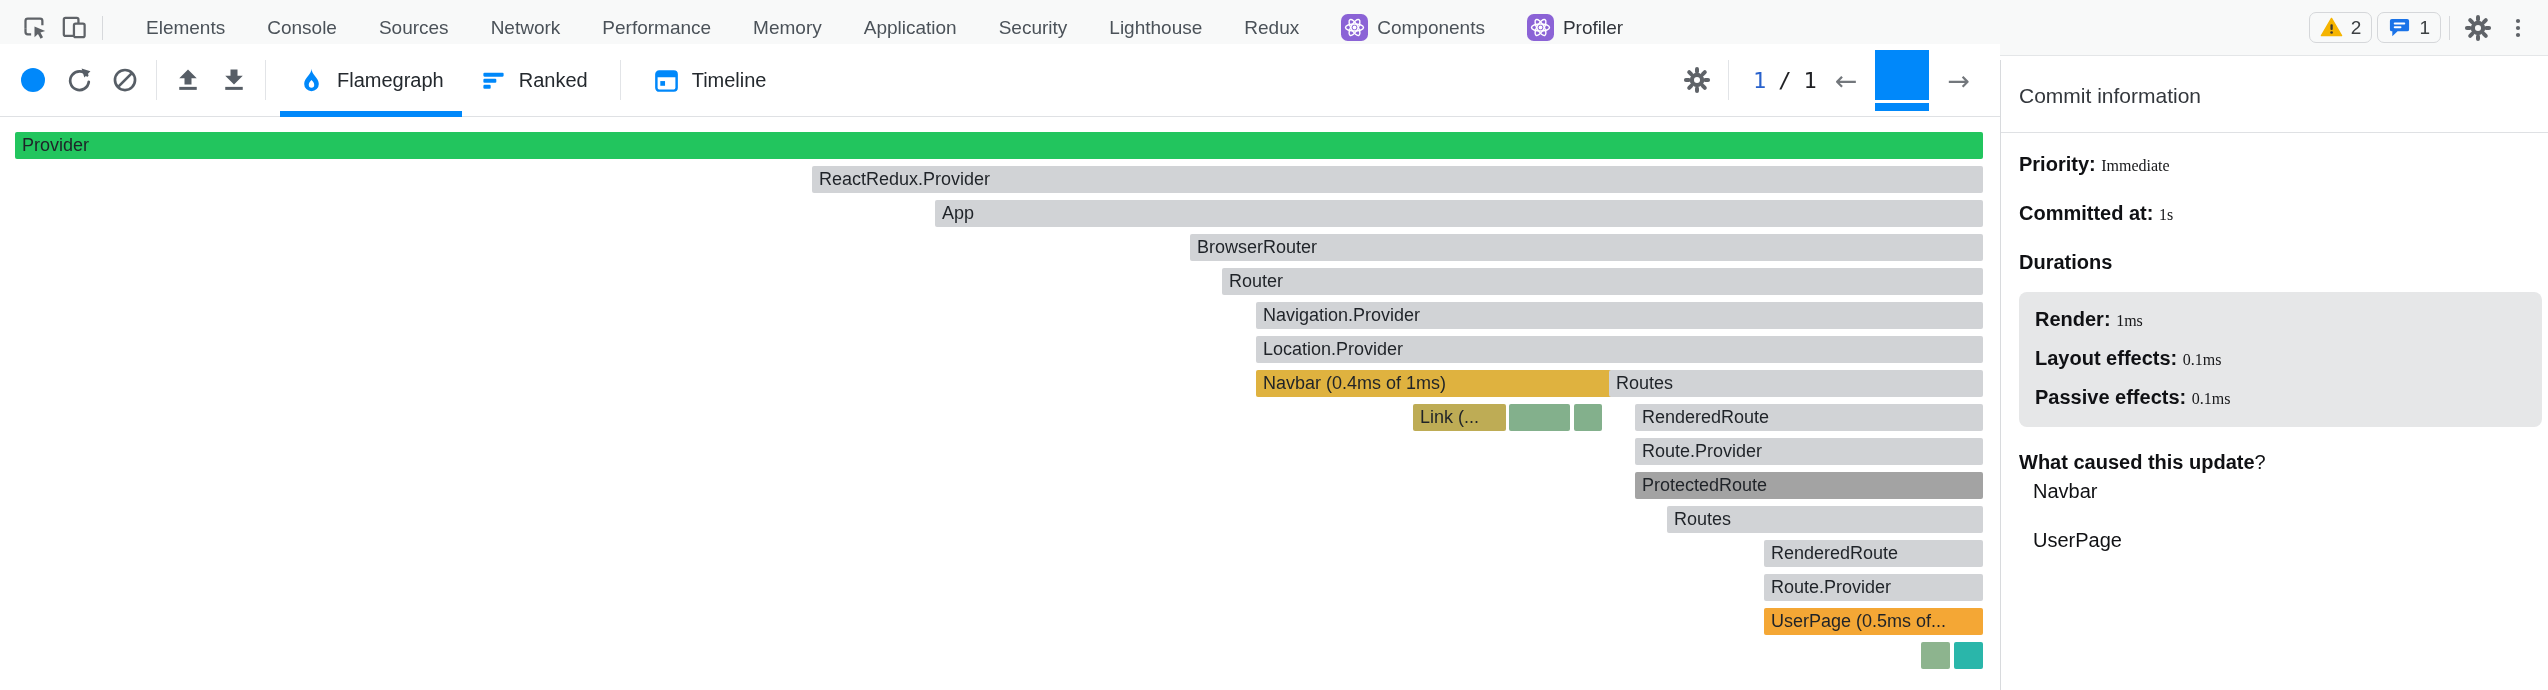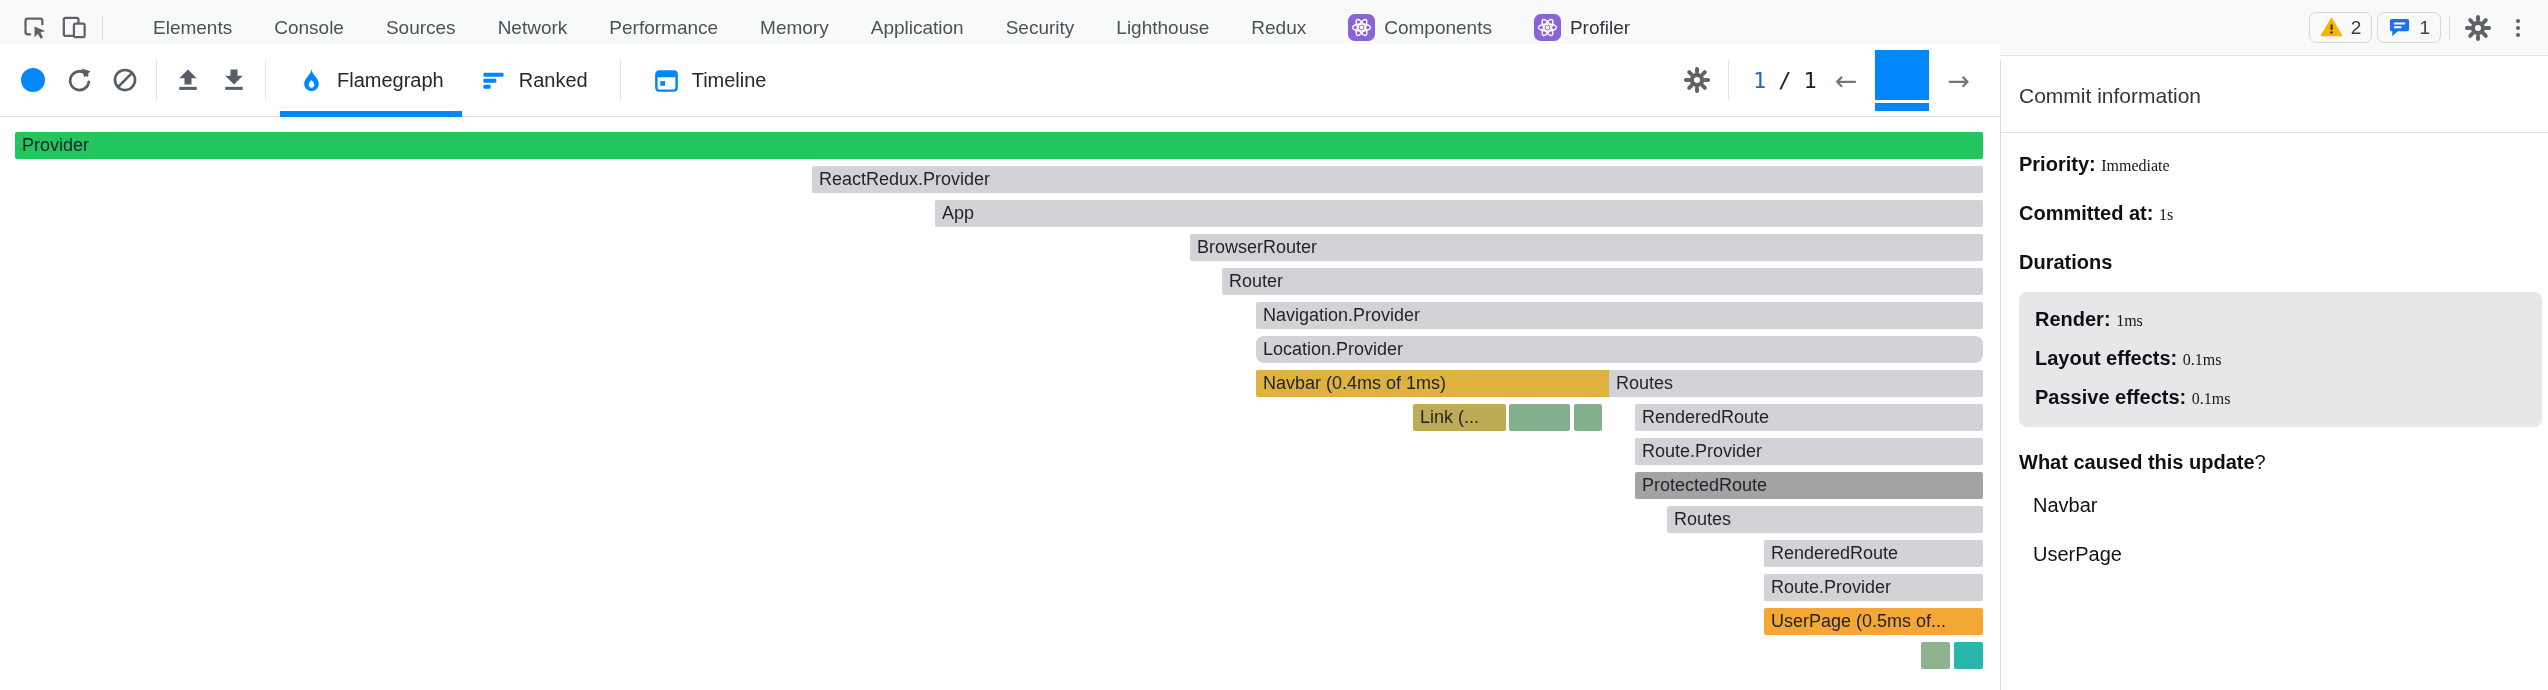--- a/index.html
+++ b/index.html
@@ -1,21 +1,21 @@
 <!DOCTYPE html>
 <html><head>
 <meta charset="utf-8">
 <style>
   * { margin:0; padding:0; box-sizing:border-box; }
   html,body { width:2548px; height:690px; background:#fff; font-family:"Liberation Sans", sans-serif; }
   .page { position:relative; width:2548px; height:690px; overflow:hidden; background:#fff; }
 
   
   .tabbar { position:absolute; left:0; top:0; width:2548px; height:56px; background:#f8f9f9;
-            border-bottom:1px solid #e4e6e8; display:flex; align-items:center;gap:7px; }
+            border-bottom:1px solid #e4e6e8; display:flex; align-items:center; }
   .tabbar-left { display:flex; align-items:center; padding-left:14px; }
   .icon-btn { display:flex; align-items:center; justify-content:center; width:40px; height:40px; cursor:pointer; }
   .vdiv { width:1px; height:24px; background:#d7d9dc; margin:0 8px; }
   .tabs { display:flex; align-items:center; height:44px; margin-left:14px; }
   .tab { display:flex; align-items:center; gap:9px; height:44px; padding:0 21px; font-size:19px;
          color:#4b5259; cursor:pointer; position:relative; white-space:nowrap; }
   .tab.selected { color:#30343a; }
   .tab.selected::after { content:""; position:absolute; left:4px; right:4px; bottom:0; height:4px; background:#1a73e8; }
   .react-badge { width:27px; height:27px; flex:0 0 auto; }
   .tabbar-right { margin-left:auto; display:flex; align-items:center; padding-right:10px; }
@@ -55,21 +55,21 @@
   
   .ci-header { height:73px; border-bottom:1px solid #dfe1e4; display:flex; align-items:center;
                padding-left:18px; font-size:21px; color:#33373c; }
   .ci-body { padding:20px 17px 0 18px; font-size:20px; color:#101114; }
   .ci-row { margin-bottom:26px; }
   .ci-row b { font-weight:bold; }
   .mono { font-family:Liberation Serif, serif; font-size:16px; color:#17181a; }
   .dur-box { background:#e6e7e8; border-radius:8px; padding:16px 16px 18px 16px; margin:-8px 0 24px 0; width:523px; }
   .dur-box .ci-row { margin-bottom:16px; }
   .dur-box .ci-row:last-child { margin-bottom:0; }
-  .cause-title { font-weight:bold; margin-bottom:20px; }
+  .cause-title { font-weight:bold; margin-bottom:6px; }
   .cause-title .qm { font-weight:normal; }
   .cause-item { margin:0 0 26px 14px; cursor:pointer; }
 
   svg { display:block; }
 </style>
 </head>
 <body>
 
 <div class="page">
 
@@ -285,21 +285,21 @@
       </div>
     </div>
 
     <div class="flame" id="flame">
         <div class="fbar" style="left: 15px; top: 15px; width: 1968px; background: #22c55e;">Provider</div>
         <div class="fbar" style="left: 812px; top: 49px; width: 1171px; background: rgb(209, 211, 214);">ReactRedux.Provider</div>
         <div class="fbar" style="left: 935px; top: 83px; width: 1048px; background: rgb(209, 211, 214);">App</div>
         <div class="fbar" style="left: 1190px; top: 117px; width: 793px; background: rgb(209, 211, 214);">BrowserRouter</div>
         <div class="fbar" style="left: 1222px; top: 151px; width: 761px; background: rgb(209, 211, 214);">Router</div>
         <div class="fbar" style="left: 1256px; top: 185px; width: 727px; background: rgb(209, 211, 214);">Navigation.Provider</div>
-        <div class="fbar" style="left: 1256px; top: 219px; width: 727px; background: rgb(209, 211, 214); border-radius: 8px;">Location.Provider</div>
+        <div class="fbar" style="left: 1256px; top: 219px; width: 727px; background: rgb(209, 211, 214);">Location.Provider</div>
         <div class="fbar" style="left: 1256px; top: 253px; width: 394px; background: rgb(223, 178, 63);">Navbar (0.4ms of 1ms)</div>
         <div class="fbar" style="left: 1609px; top: 253px; width: 374px; background: rgb(209, 211, 214);">Routes</div>
         <div class="fbar" style="left: 1413px; top: 287px; width: 93px; background: rgb(190, 172, 85);">Link (...</div>
         <div class="fbar" style="left: 1509px; top: 287px; width: 61px; background: rgb(131, 176, 140);"></div>
         <div class="fbar" style="left: 1574px; top: 287px; width: 28px; background: rgb(131, 176, 140);"></div>
         <div class="fbar" style="left: 1635px; top: 287px; width: 348px; background: rgb(209, 211, 214);">RenderedRoute</div>
         <div class="fbar" style="left: 1635px; top: 321px; width: 348px; background: rgb(209, 211, 214);">Route.Provider</div>
         <div class="fbar" style="left: 1635px; top: 355px; width: 348px; background: #a3a3a3;">ProtectedRoute</div>
         <div class="fbar" style="left: 1667px; top: 389px; width: 316px; background: rgb(209, 211, 214);">Routes</div>
         <div class="fbar" style="left: 1764px; top: 423px; width: 219px; background: rgb(209, 211, 214);">RenderedRoute</div>

